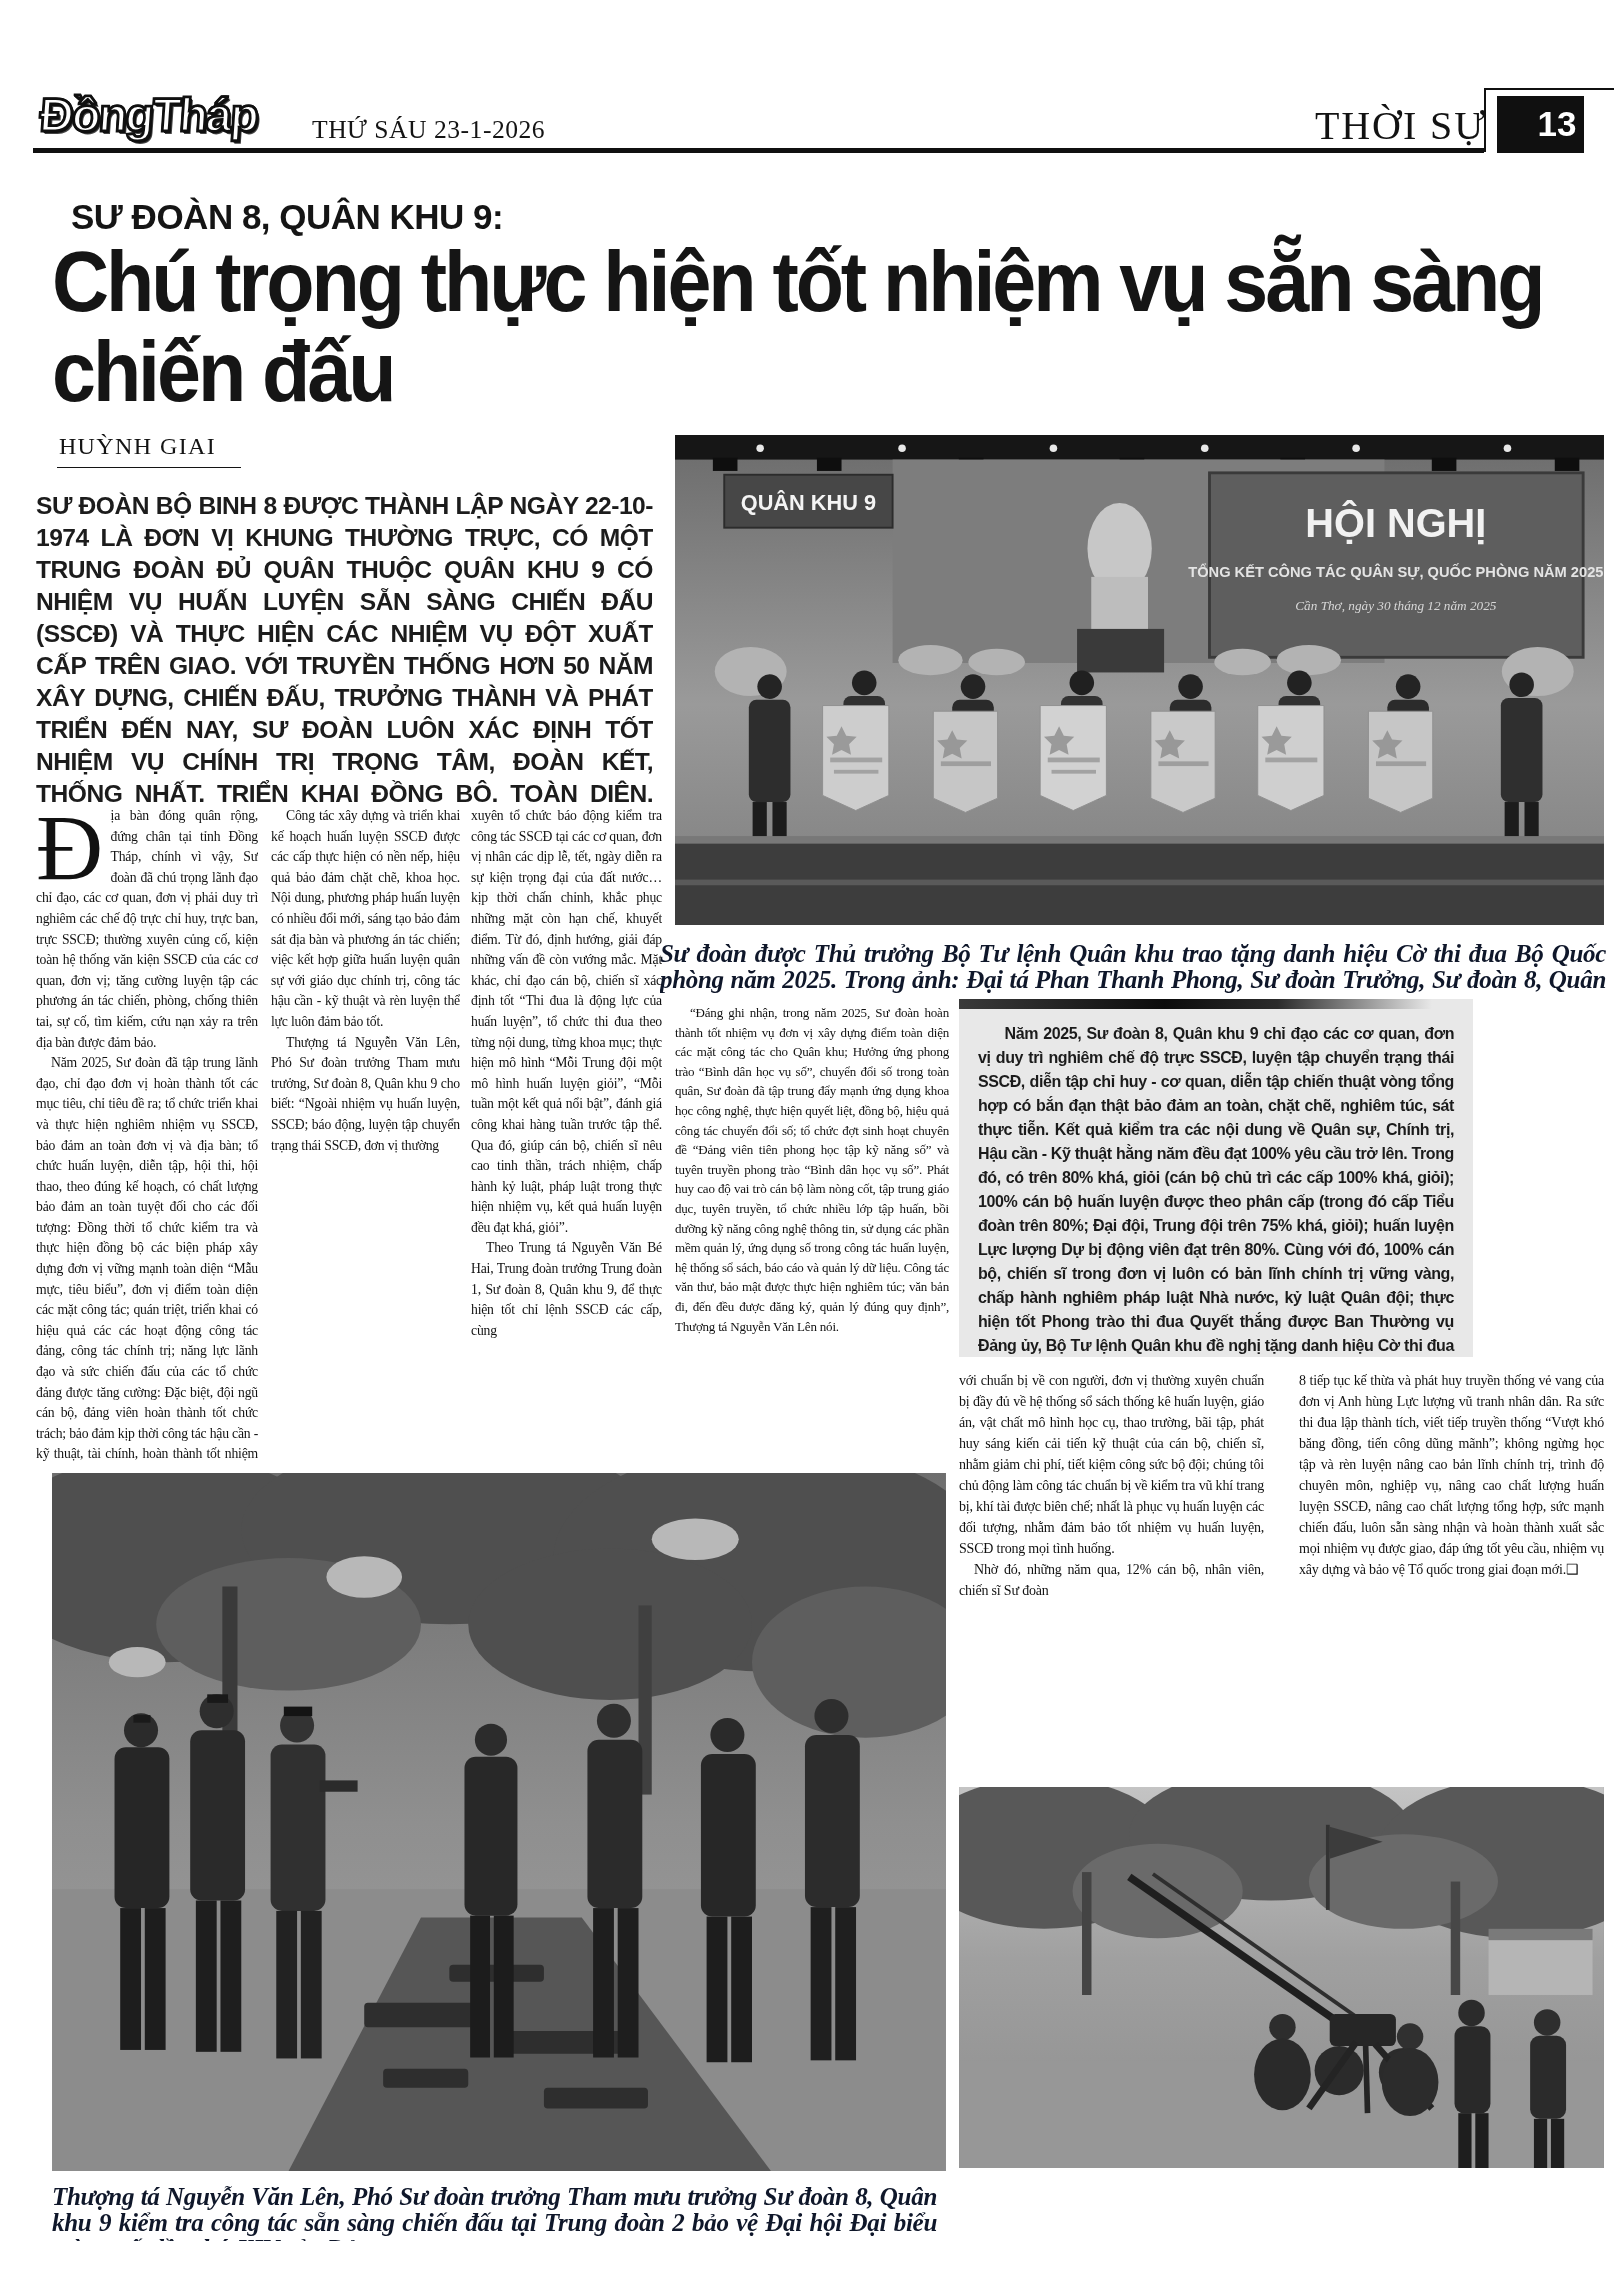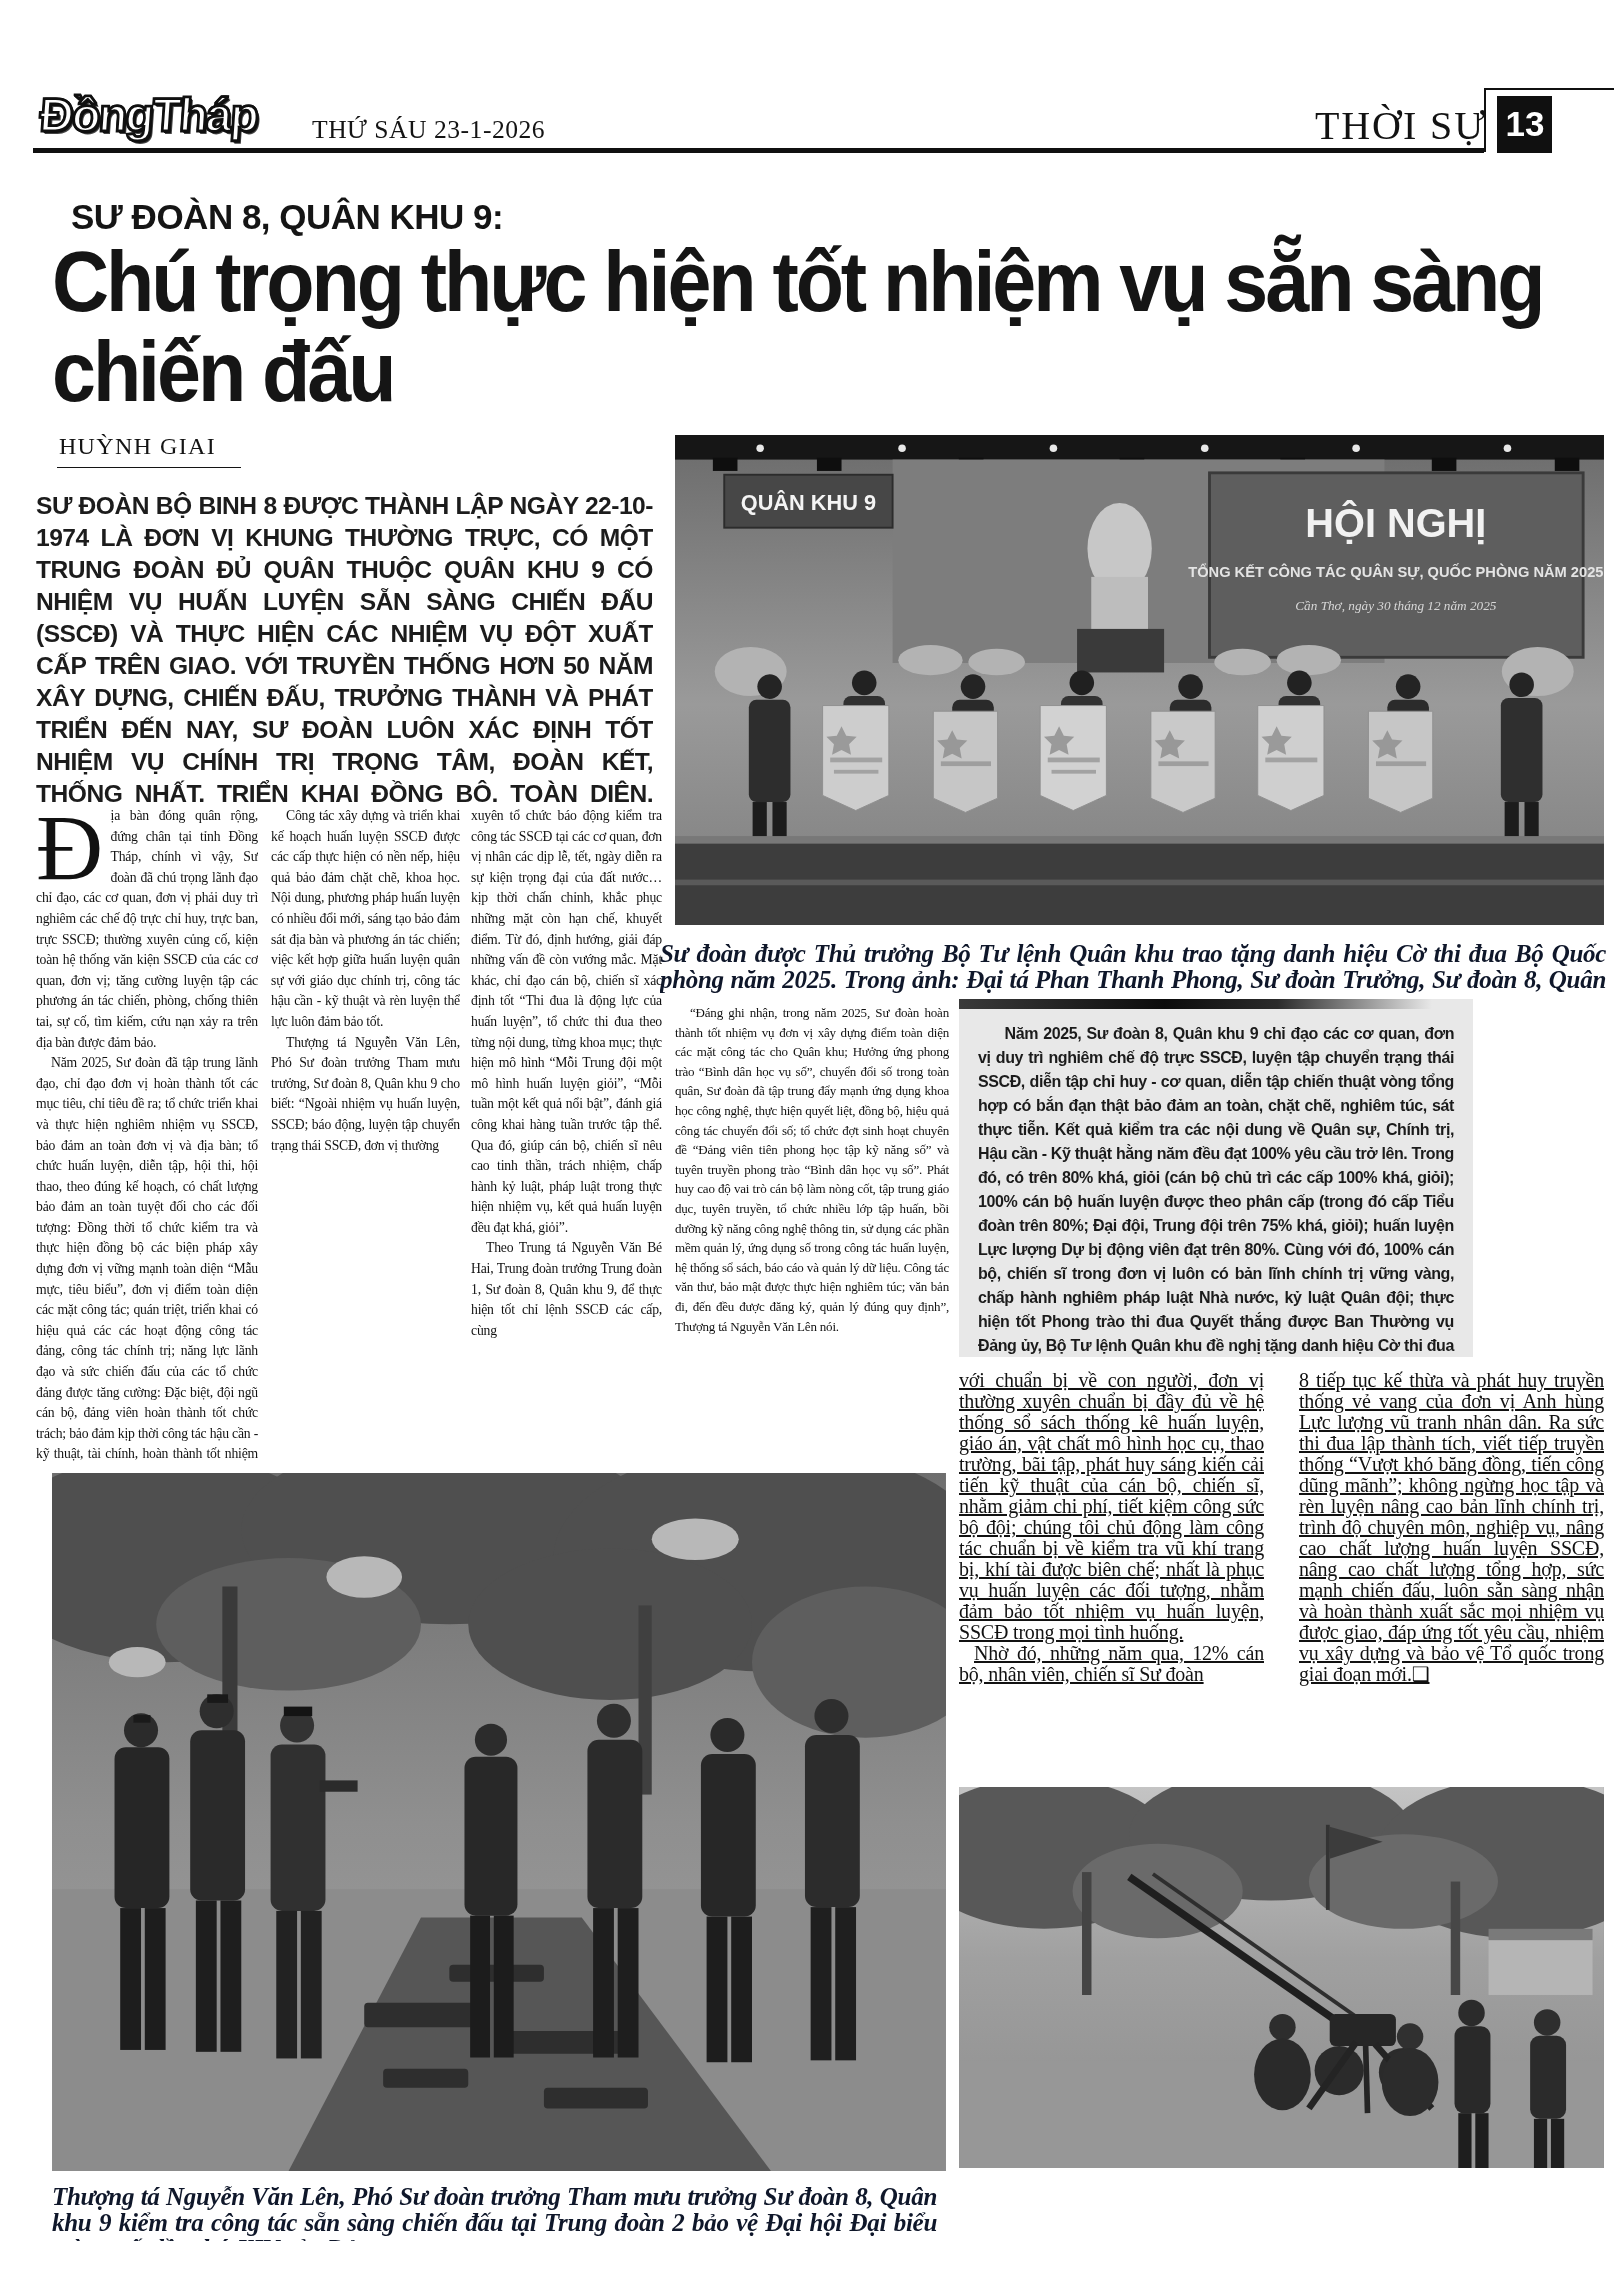--- a/index.html
+++ b/index.html
@@ -8,41 +8,41 @@
   .abs{position:absolute;}
 
   
   .masthead{font-family:"Liberation Sans",sans-serif;font-weight:900;font-size:47px;
     letter-spacing:-1.9px;word-spacing:-9.5px;color:#fff;-webkit-text-stroke:2.8px #101010;
     text-shadow:1.9px 1.9px 0 #101010,-0.9px -0.9px 0 #101010,0.9px -0.9px 0 #101010,-0.9px 0.9px 0 #101010,2.8px 2.8px 0 #444;
     transform:skewX(-4deg);}
   .edition-date{font-family:"Liberation Serif",serif;font-size:25.6px;letter-spacing:0.5px;color:#141414;}
   .section-name{font-family:"Liberation Serif",serif;font-size:40px;letter-spacing:1.9px;color:#121212;}
   .pagebox{width:55px;height:57px;background:#101010;color:#fff;display:flex;align-items:center;justify-content:center;
-    font-family:"Liberation Sans",sans-serif;font-weight:700;font-size:35px;}
+    font-family:"Liberation Sans",sans-serif;font-weight:700;font-size:35px;padding-left:32px;}
   .pagebox-frame{border-top:2.8px solid #101010;border-left:2.8px solid #101010;}
   .toprule{background:#101010;}
 
   
   .kicker{font-family:"Liberation Sans",sans-serif;font-weight:700;font-size:35px;letter-spacing:-0.5px;color:#151515;}
   .headline{font-family:"Liberation Sans",sans-serif;font-weight:800;font-size:85px;line-height:90px;
     letter-spacing:-3.3px;color:#151515;transform:scaleX(.93);transform-origin:left top;white-space:nowrap;}
   .headline span{display:block;}
   .byline{font-family:"Liberation Serif",serif;font-size:24px;letter-spacing:1.4px;color:#141414;
     border-bottom:1.9px solid #141414;padding:0 24.6px 6.6px 1.9px;display:inline-block;}
   .lead{font-family:"Liberation Sans",sans-serif;font-weight:700;font-size:24.6px;line-height:32px;
     letter-spacing:-0.5px;text-align:justify;color:#1c1c1c;}
 
   
   .bodycol{font-size:13.7px;line-height:20.6px;letter-spacing:-0.2px;text-align:justify;overflow:hidden;}
   .bodycol p{margin:0;}
   .bodycol p.ind{text-indent:15px;}
   .dropcap{float:left;font-size:93px;line-height:72px;padding:5.7px 7.6px 0 0;font-family:"Liberation Serif",serif;color:#111;}
   .col4{font-size:13px;line-height:19.6px;}
-  .col56{font-size:20px;line-height:21px;text-decoration:underline;}
+  .col56{font-size:14px;line-height:21px;}
 
   
   .inset{background:#e8e8e8;overflow:hidden;}
   .inset-bar{height:10.4px;background:linear-gradient(to right,#3a3a3a 0%,#0c0c0c 40%,#2b2b2b 62%,rgba(20,20,20,0) 92%);}
   .inset-text{font-family:"Liberation Sans",sans-serif;font-weight:700;font-size:16px;line-height:24px;
     letter-spacing:-0.4px;text-align:justify;color:#1b1b1b;padding:12.3px 19px 9.5px 19px;text-indent:26.5px;}
 
   
   .photo{background:#8e8e8e;overflow:hidden;}
   .photo svg{display:block;}

